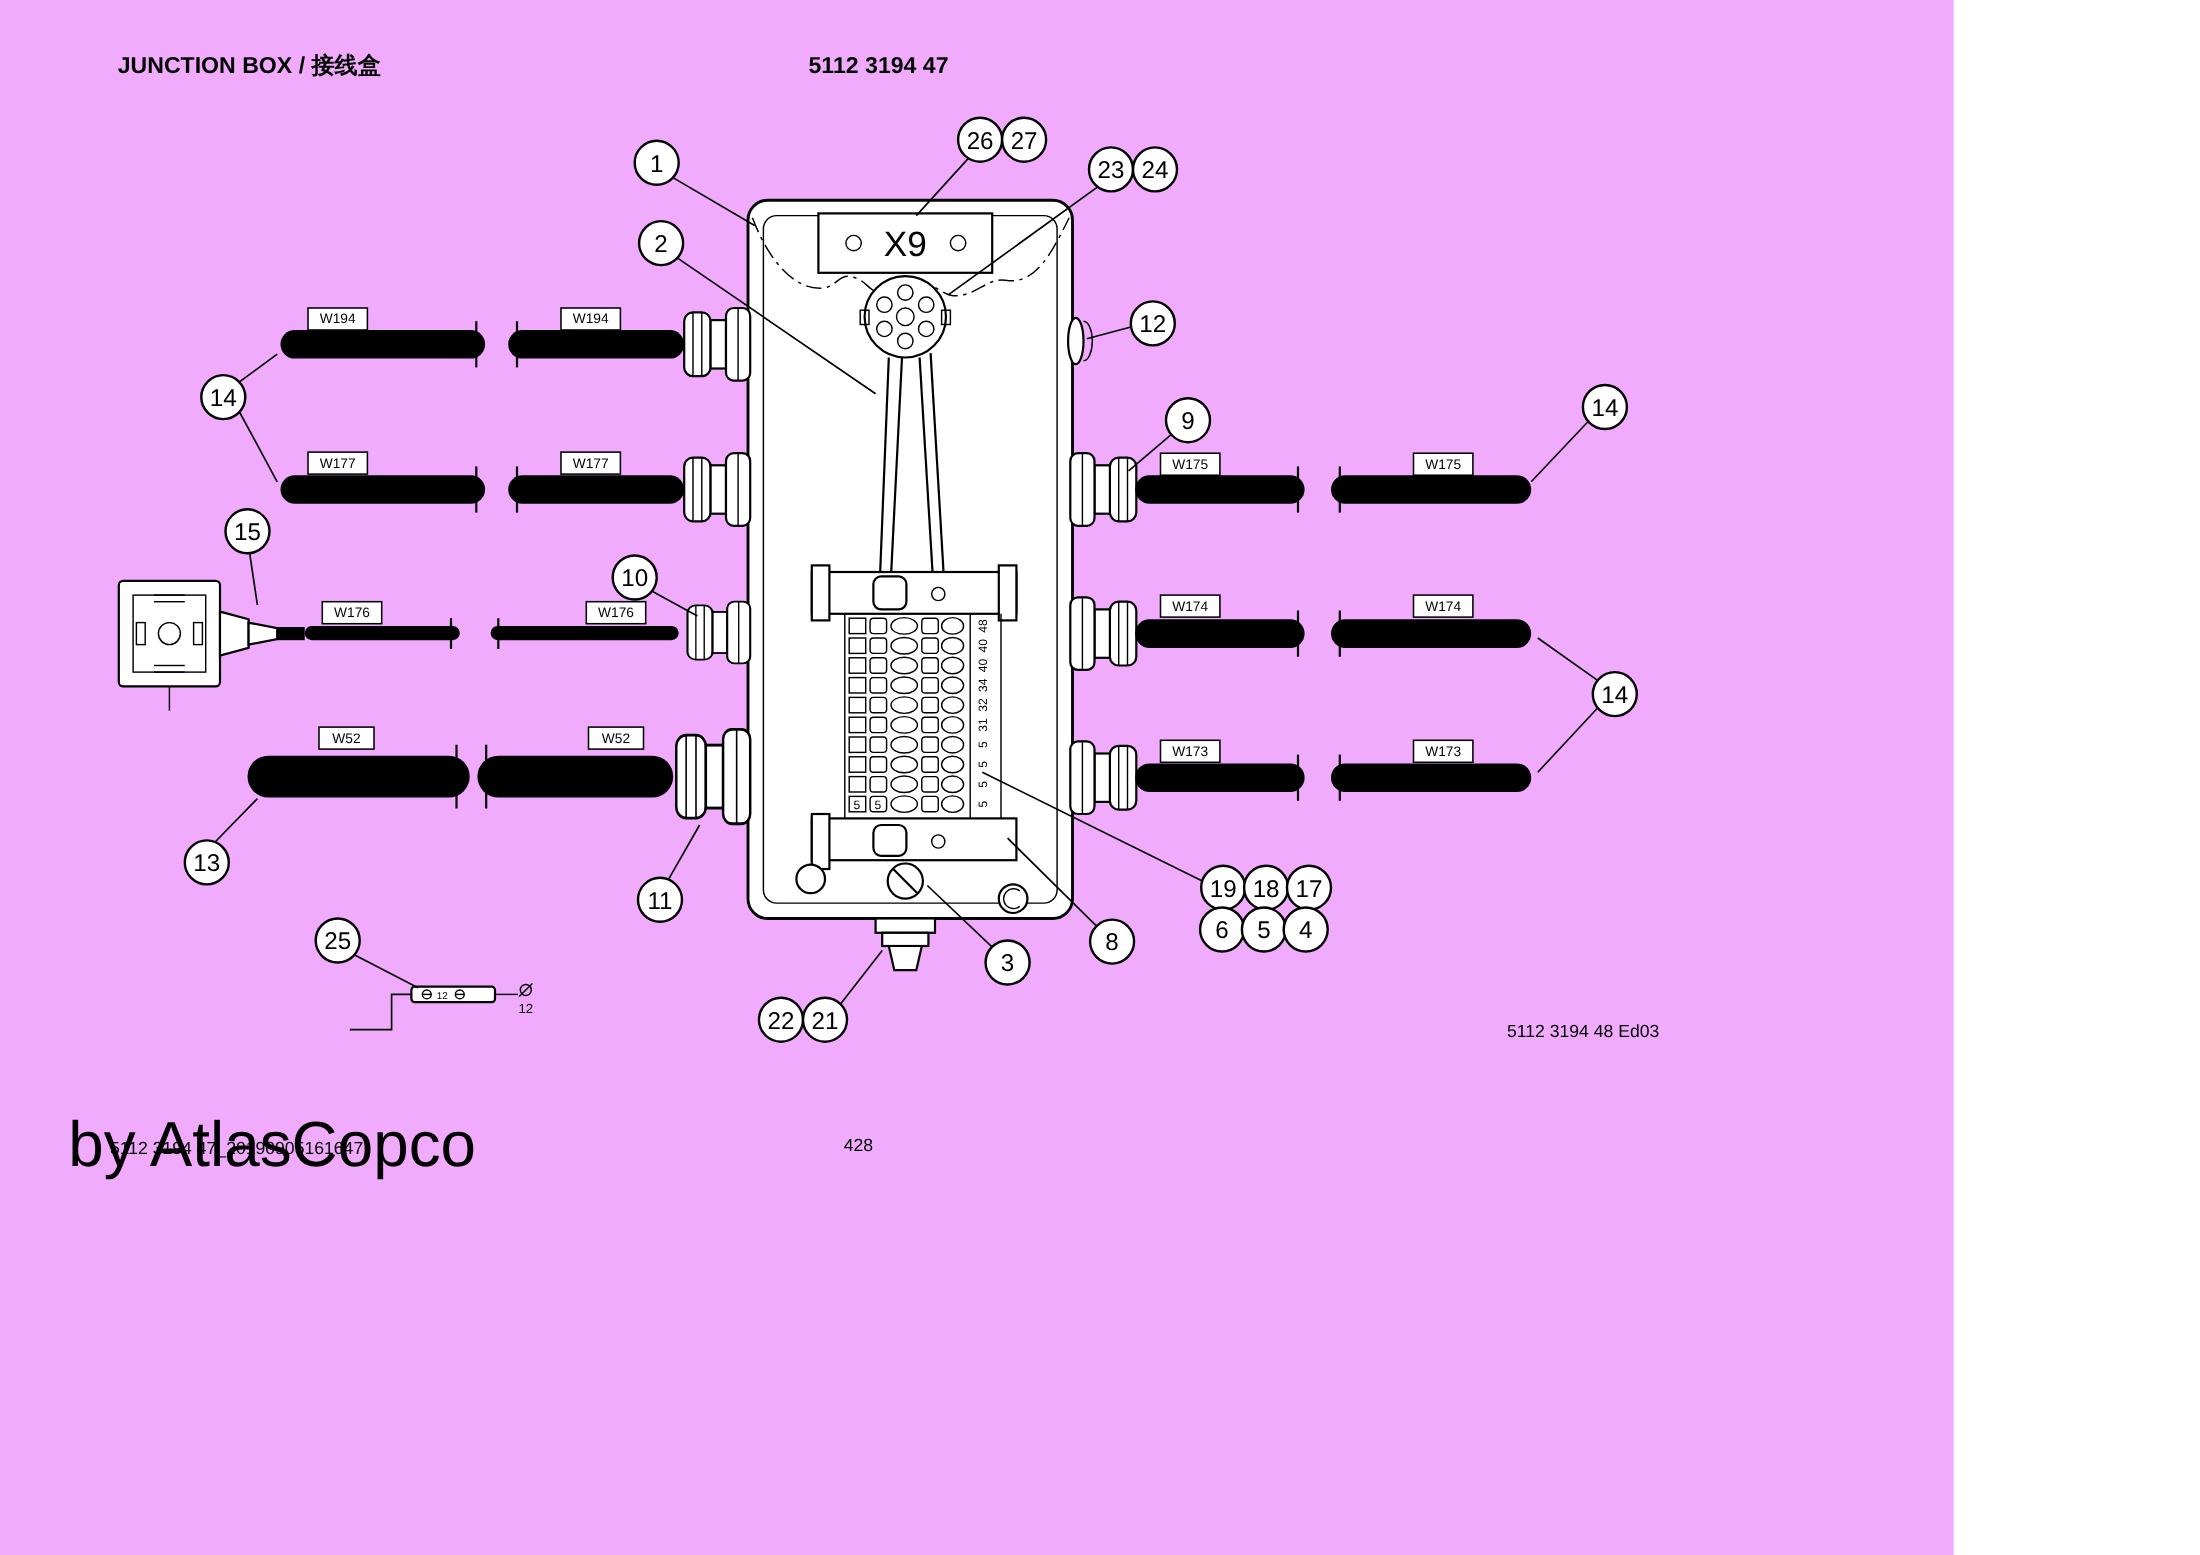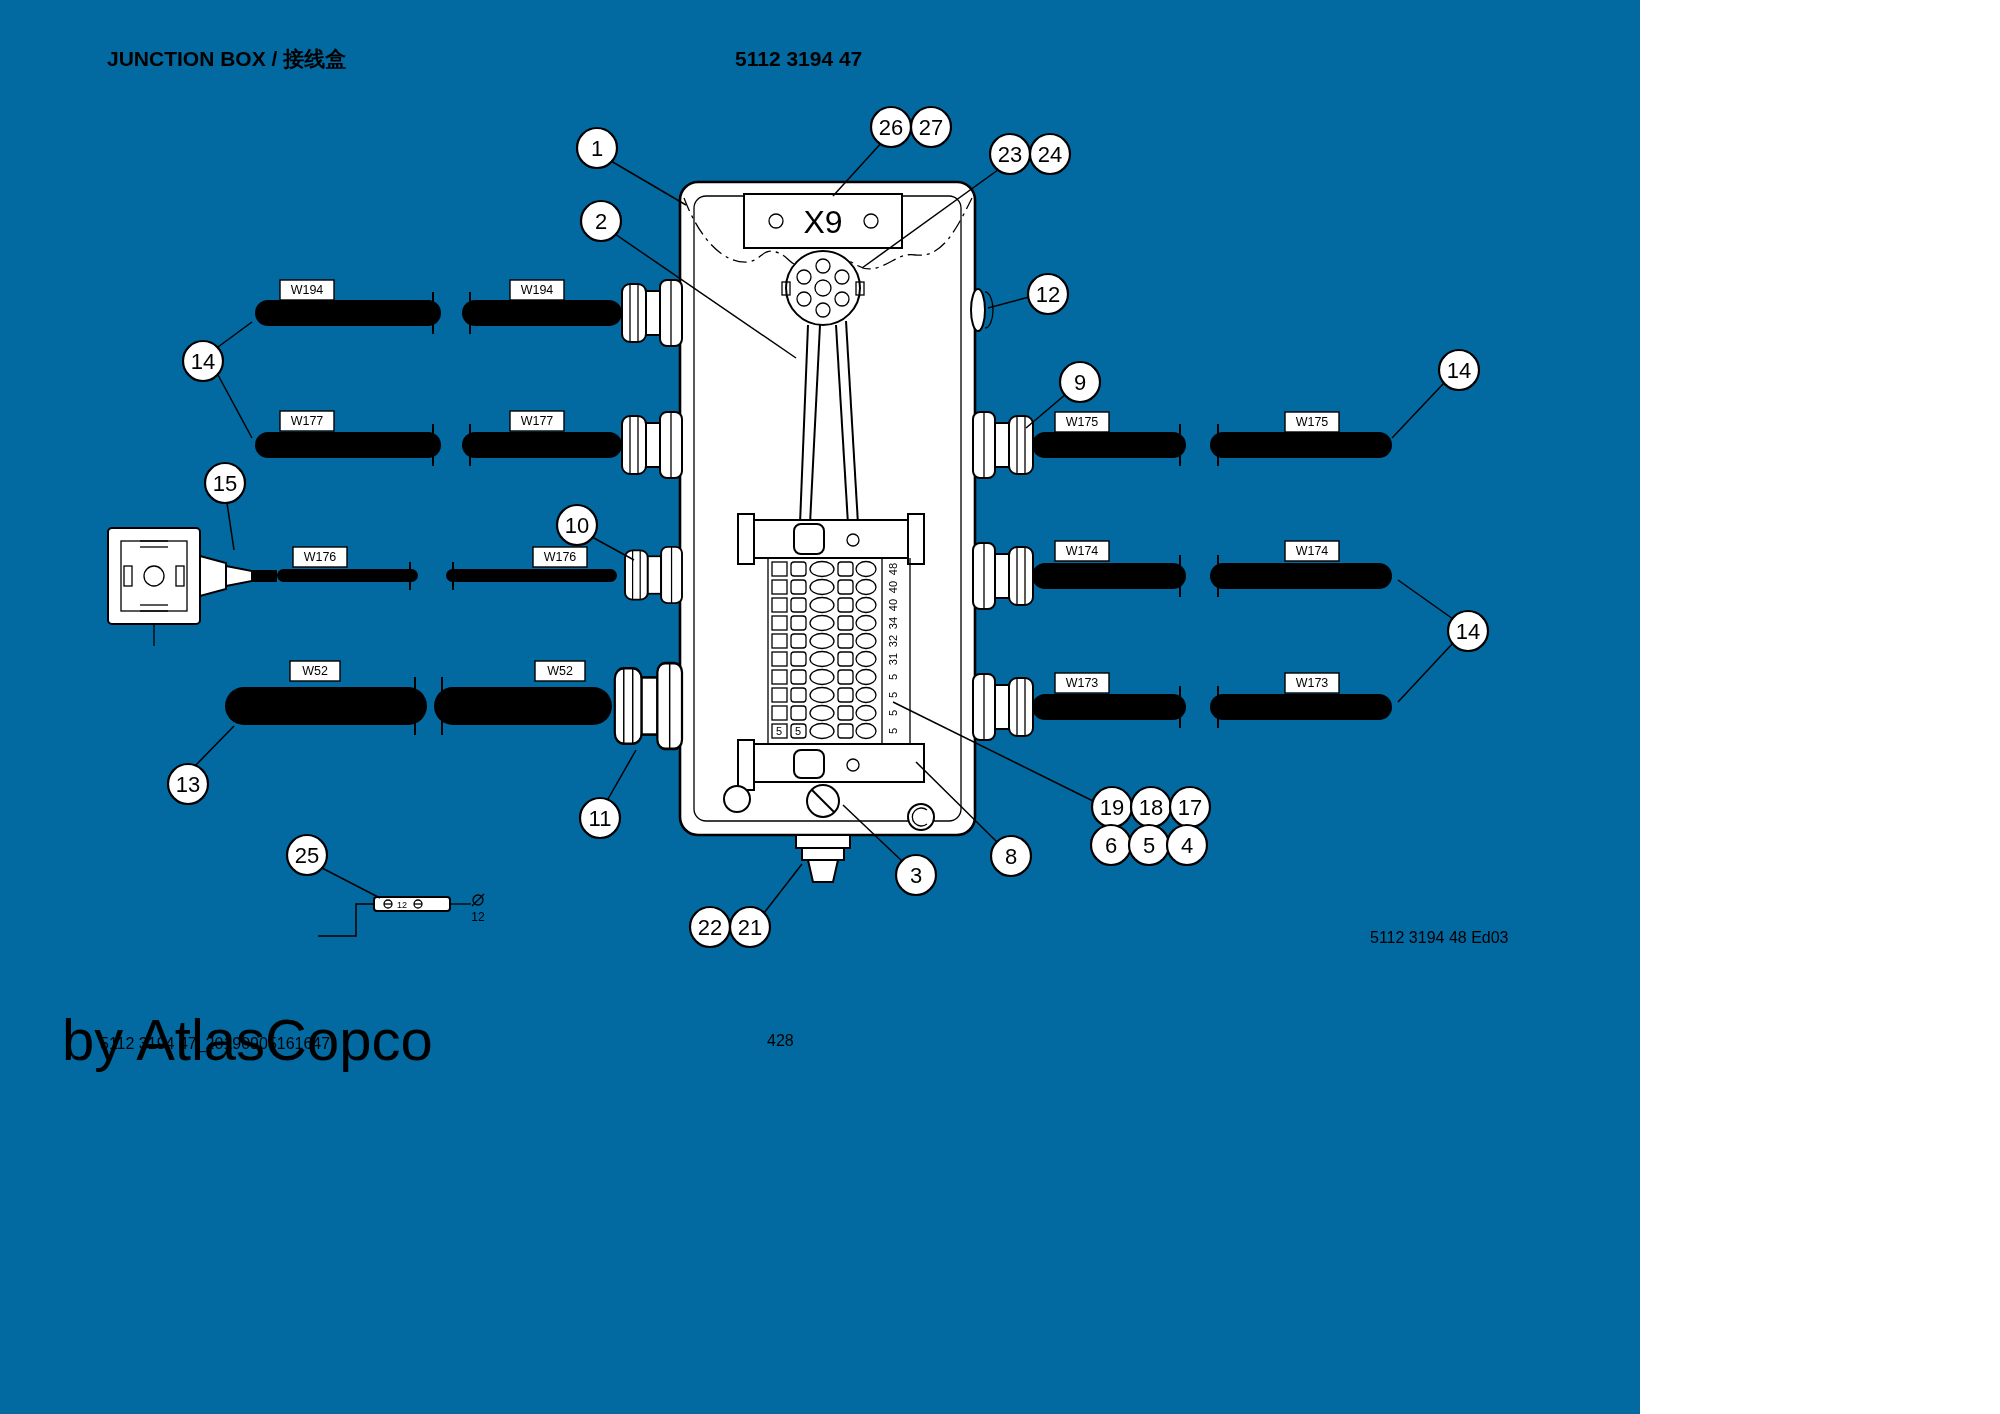--- a/index.html
+++ b/index.html
@@ -1,16 +1,16 @@
 <!DOCTYPE html>
 <html><head>
 <meta charset="utf-8">
 <style>
   html,body{margin:0;padding:0;background:#fff;}
-  .page{position:relative;width:1640px;height:1414px;background:#0369a1;overflow:hidden;
+  .page{position:relative;width:1776px;height:1414px;background:#f0abfc;overflow:hidden;
         font-family:"Liberation Sans",sans-serif;}
   svg{display:block;}
   svg text{font-family:"Liberation Sans",sans-serif;fill:#000;}
   .outline{fill:#fff;stroke:#000;stroke-width:2;}
   .outline-thick{fill:#fff;stroke:#000;stroke-width:2.6;}
   .thin{fill:none;stroke:#000;stroke-width:1.3;}
   .black{fill:#000;stroke:none;}
   .lead{stroke:#000;stroke-width:1.5;fill:none;}
   .mark{stroke:#000;stroke-width:2;}
   .balloon circle{fill:#fff;stroke:#000;stroke-width:2.2;}

